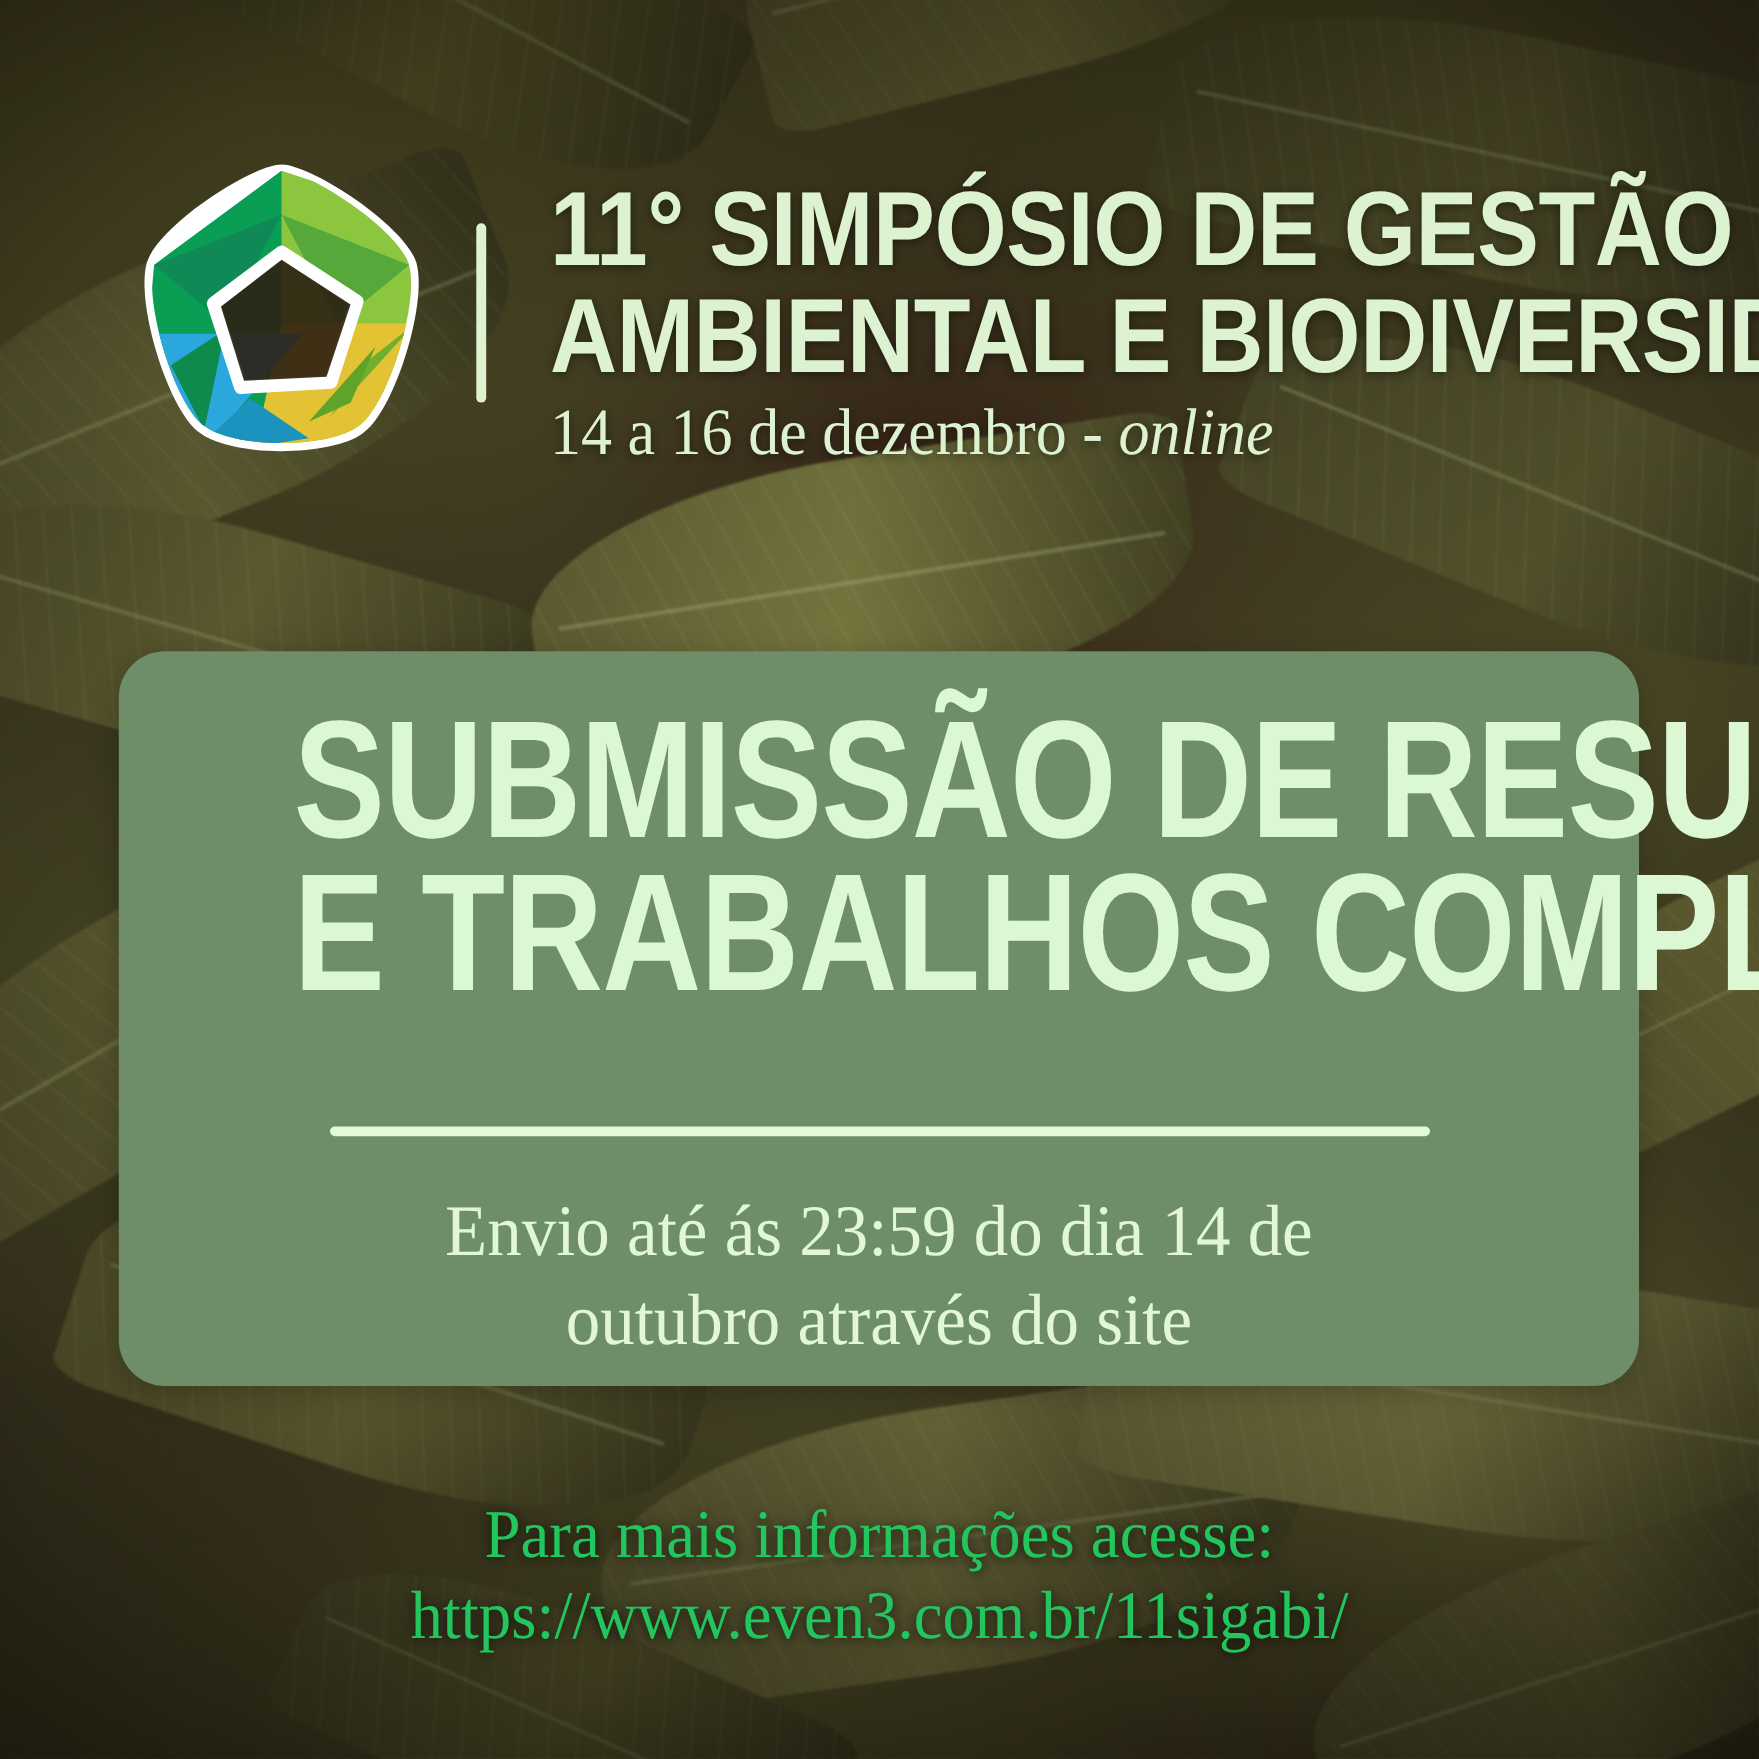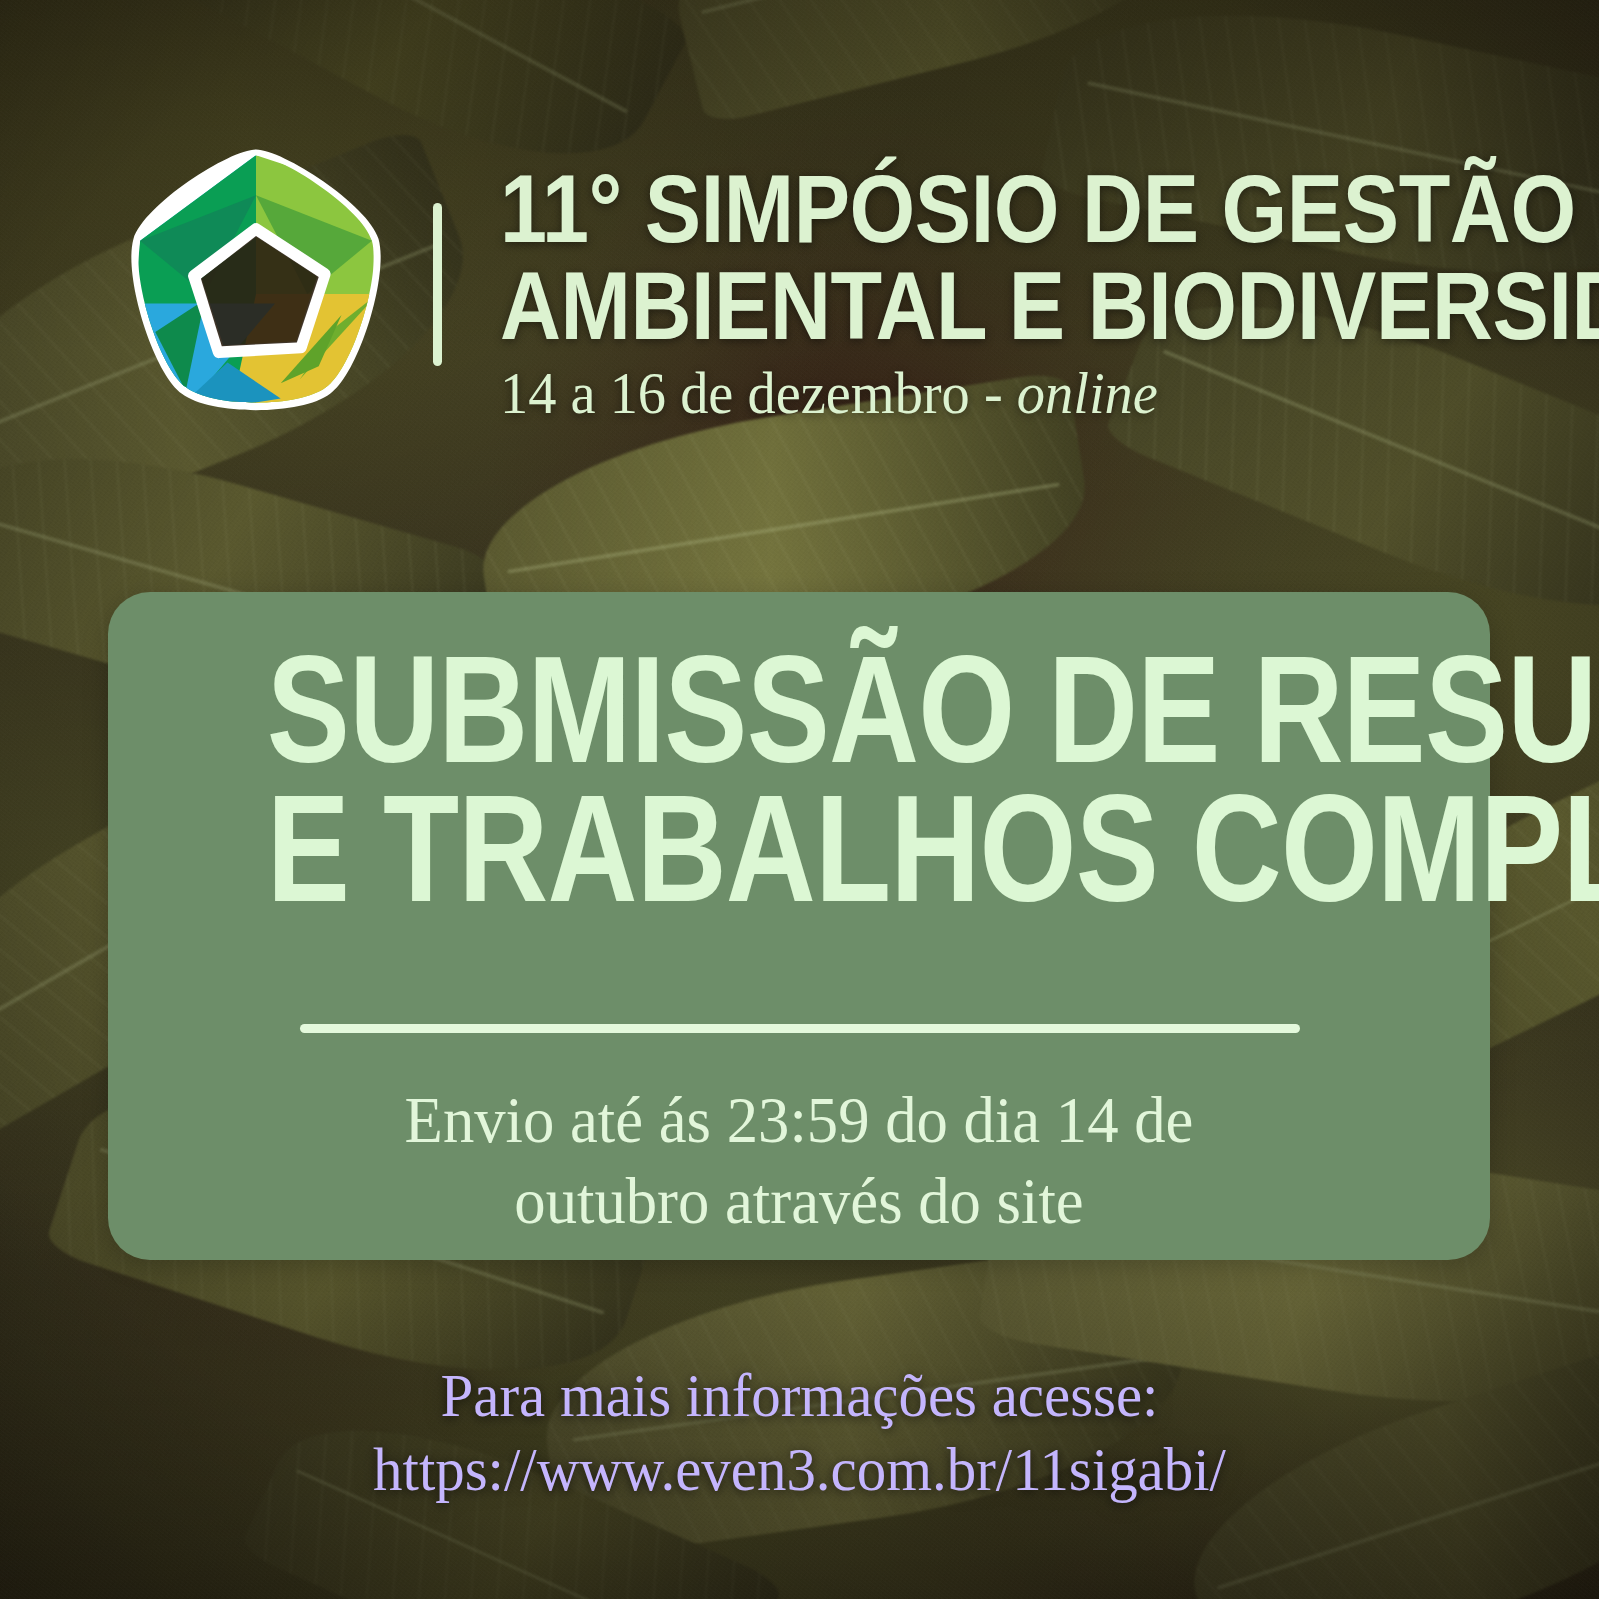--- a/index.html
+++ b/index.html
@@ -201,21 +201,21 @@
     line-height: 1.22;
     transform: scaleX(0.95);
   }
 
   
   .footer {
     position: absolute;
     left: 0; right: 0;
     top: 1358px;
     text-align: center;
-    color: #c4b5fd;
+    color: #22c55e;
     font-family: "Liberation Serif", serif;
     font-size: 62px;
     line-height: 1.20;
     text-shadow: 0 2px 10px rgba(0,0,0,.55), 0 0 22px rgba(0,0,0,.35);
   }
   .footer .fl { display: block; transform: scaleX(0.95); white-space: nowrap; }
 </style>
 </head>
 <body>
 

